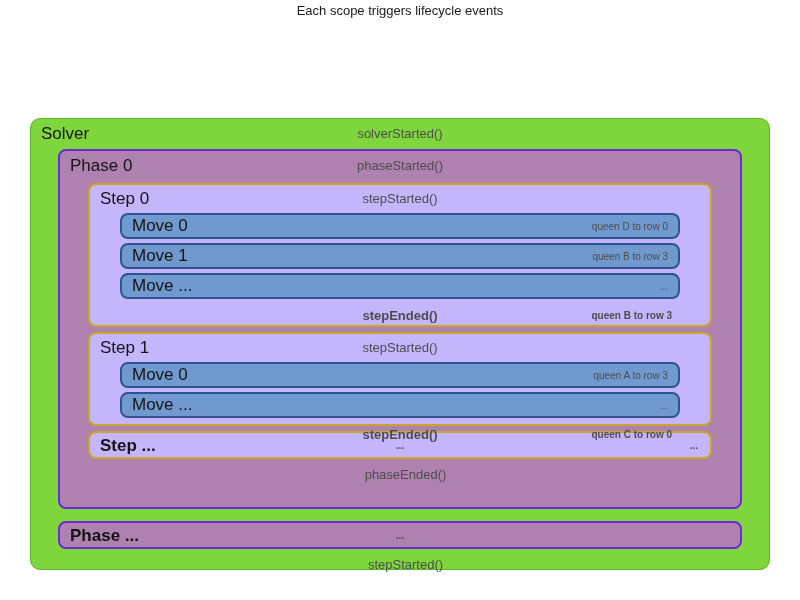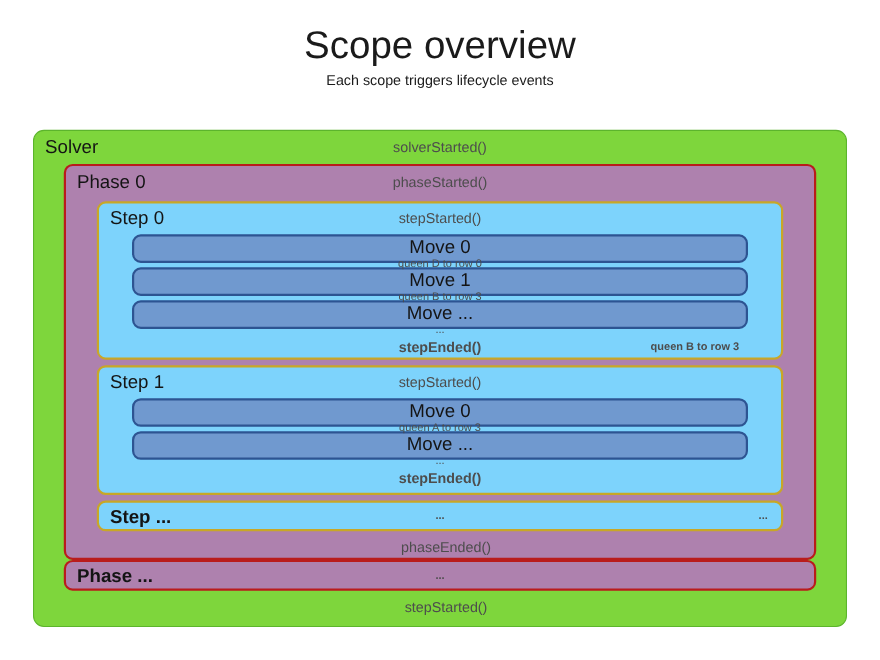--- a/index.html
+++ b/index.html
@@ -9,56 +9,55 @@
   .title    { text-align: center; margin-top: 22px; font-size: 35px; line-height: 1.15; color: #1a1a1a; }
   .subtitle { text-align: center; margin-top: 3px; font-size: 13px; color: #1a1a1a; }
 
   .box { border-radius: 8px; }
 
   
   .solver { position: absolute; left: 30px; top: 118px; width: 740px; height: 452px;
             background: #7ed63c; border: 1px solid #5cb52c; border-radius: 10px; }
 
   
-  .phase { margin: 0 27px; background: #ae81ae; border: 2px solid #b91c1c; }
+  .phase { margin: 0 27px; background: #ae81ae; border: 2px solid #6d28d9; }
   .phase-main { height: 360px; }
-  .phase-dots { height: 28px; margin-top: 0; }
+  .phase-dots { height: 28px; margin-top: 12px; }
 
   
-  .step { margin: 0 28px; background: #7dd3fc; border: 2px solid #c8a727; }
+  .step { margin: 0 28px; background: #c4b5fd; border: 2px solid #c8a727; }
   .step-0 { height: 144px; }
-  .step-1 { height: 118px; margin-top: 5px; }
+  .step-1 { height: 94px; margin-top: 5px; }
   .step-dots { height: 28px; margin-top: 5px; }
 
   
   .moves { margin: 0 30px; }
   .move { height: 26px; margin-bottom: 4px; background: #7099cf; border: 2px solid #2d5492;
           border-radius: 8px; display: flex; justify-content: space-between; align-items: center;
-          padding: 0 10px; flex-direction: column; }
+          padding: 0 10px; }
 
   
   .hdr { position: relative; }
   .h30 { height: 30px; line-height: 30px; }
   .h28 { height: 28px; line-height: 28px; }
   .h26 { height: 26px; line-height: 26px; font-weight: bold; }
   .lbl   { position: absolute; left: 10px; font-size: 17px; color: #141414; white-space: nowrap; }
   .evt   { font-size: 13px; color: #4d4d4d; white-space: nowrap; }
   .small { font-size: 10px; color: #4d4d4d; white-space: nowrap; }
   .center-abs { position: absolute; left: 50%; transform: translateX(-50%); }
   .right-abs  { position: absolute; right: 38px; }
   .right-edge { position: absolute; right: 12px; }
   .move .move-lbl { font-size: 17px; color: #141414; }
   .ftr-center { text-align: center; padding-left: 11px; }
 </style>
 </head>
 <body>
 
 <div>
 
-  <div class="title">Scope overview</div>
   <div class="subtitle">Each scope triggers lifecycle events</div>
 
   <div class="solver">
 
     <div class="hdr h30">
       <span class="lbl">Solver</span>
       <span class="evt center-abs">solverStarted()</span>
     </div>
 
     <div class="phase phase-main box">
@@ -104,20 +103,21 @@
             <span class="move-lbl">Move 0</span>
             <span class="small">queen A to row 3</span>
           </div>
           <div class="move">
             <span class="move-lbl">Move ...</span>
             <span class="small">...</span>
           </div>
         </div>
         <div class="hdr h26">
           <span class="evt center-abs">stepEnded()</span>
+          <span class="small right-abs" style="line-height:26px">queen C to row 0</span>
         </div>
       </div>
 
       <div class="step step-dots box">
         <div class="hdr h26">
           <span class="lbl">Step ...</span>
           <span class="small center-abs" style="line-height:26px">...</span>
           <span class="small right-edge" style="line-height:26px">...</span>
         </div>
       </div>

